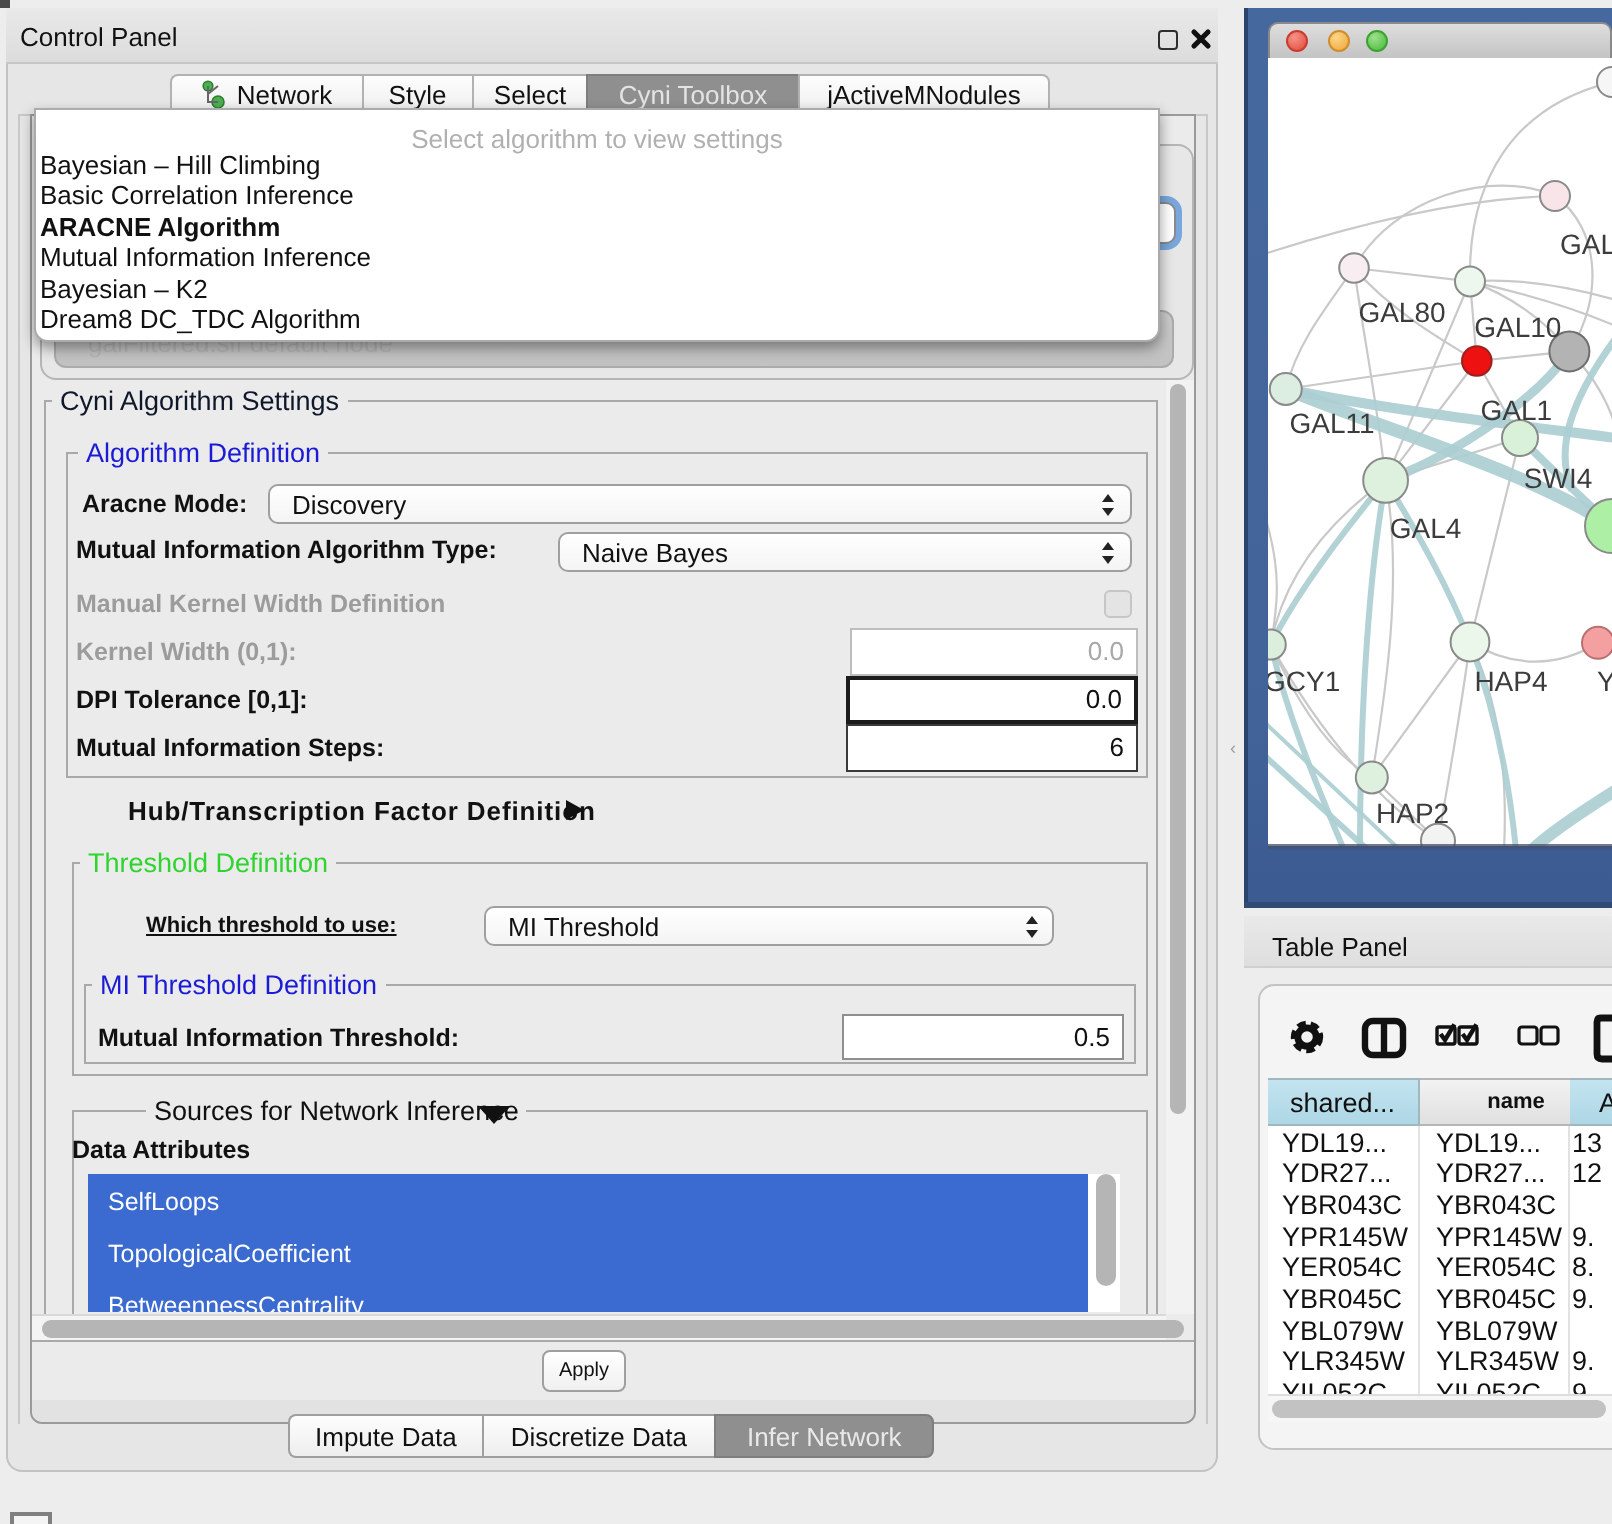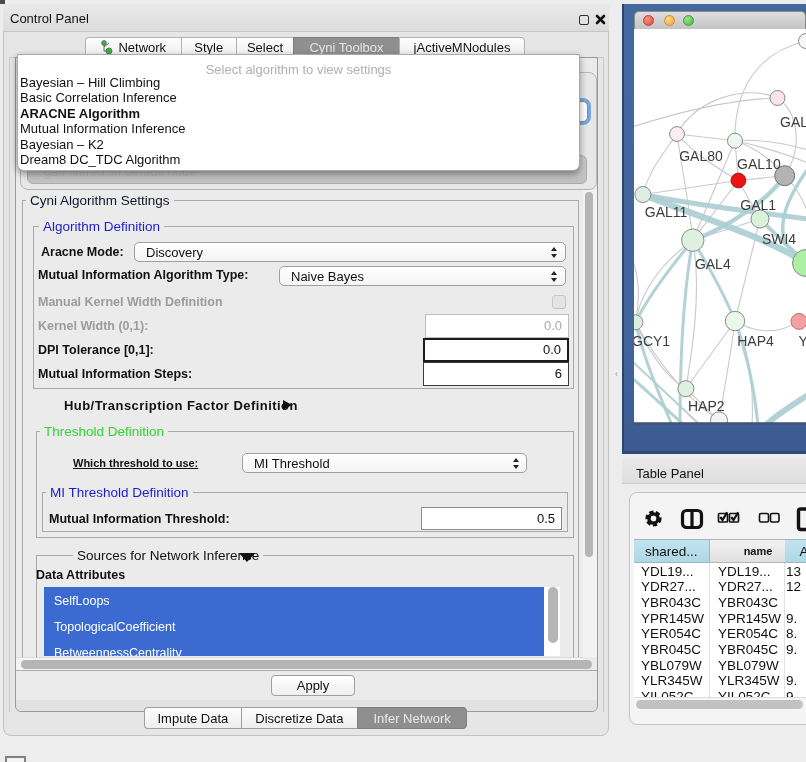--- a/index.html
+++ b/index.html
@@ -132,21 +132,21 @@
   <div style="position:absolute;left:0;top:0;width:500px;height:69px;background:#3b6bd0;color:#fff;font-size:12.5px;line-height:26px;padding:1px 0 0 10px;box-sizing:border-box;">SelfLoops<br>TopologicalCoefficient<br>BetweennessCentrality<br>gal4RGexp</div>
   <div style="position:absolute;left:503.5px;top:0;width:10px;height:56px;background:#b5b5b5;border-radius:5px;"></div>
 </div>
 
 <div class="abs" style="left:583px;top:190px;width:14px;height:467px;background:#f2f2f2;"></div>
 <div class="abs" style="left:585px;top:192px;width:8px;height:365px;background:#b5b5b5;border-radius:4px;"></div>
 <div class="abs" style="left:16px;top:657px;width:567px;height:13px;background:#f4f4f4;border-top:1px solid #d9d9d9;"></div>
 <div class="abs" style="left:21px;top:660px;width:571px;height:9px;background:#b5b5b5;border-radius:4.5px;"></div>
 <div class="abs" style="left:16px;top:670px;width:581px;height:1px;background:#aaa;"></div>
 
-<div class="abs" style="left:271px;top:675px;width:84px;height:21px;background:linear-gradient(#ffffff,#f0f0f0);border:1px solid #9f9f9f;border-radius:4px;box-sizing:border-box;text-align:center;font-size:13px;line-height:19px;color:#111;">Apply</div>
+<div class="abs" style="left:271px;top:675px;width:42px;height:21px;background:linear-gradient(#ffffff,#f0f0f0);border:1px solid #9f9f9f;border-radius:4px;box-sizing:border-box;text-align:center;font-size:10px;line-height:19px;color:#111;">Apply</div>
 
 <div class="abs" style="left:144px;top:707px;height:22px;display:flex;">
   <div style="height:22px;background:linear-gradient(#fdfdfd,#eeeeee);border:1px solid #9f9f9f;border-right:none;border-radius:4px 0 0 4px;display:flex;align-items:center;padding:0 12.5px;box-sizing:border-box;">
         <span style="font-size:13px;color:#111;">Impute Data</span>
       </div>
   <div style="height:22px;background:linear-gradient(#fdfdfd,#eeeeee);border:1px solid #9f9f9f;border-right:none;display:flex;align-items:center;padding:0 13.5px;box-sizing:border-box;">
         <span style="font-size:13px;color:#111;">Discretize Data</span>
       </div>
   <div style="height:22px;background:#8f8f8f;border:1px solid #7e7e7e;border-radius:0 4px 4px 0;display:flex;align-items:center;padding:0 15.5px;box-sizing:border-box;">
         <span style="font-size:13px;color:#e9e9e9;">Infer Network</span>

